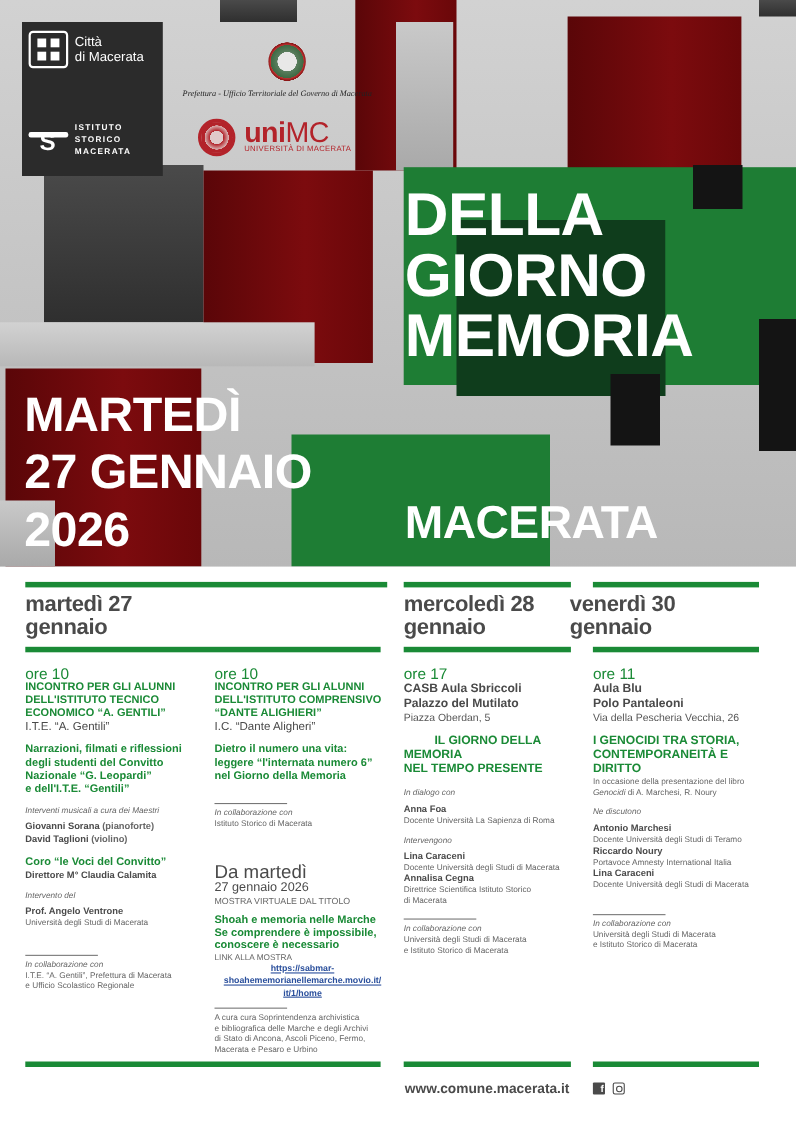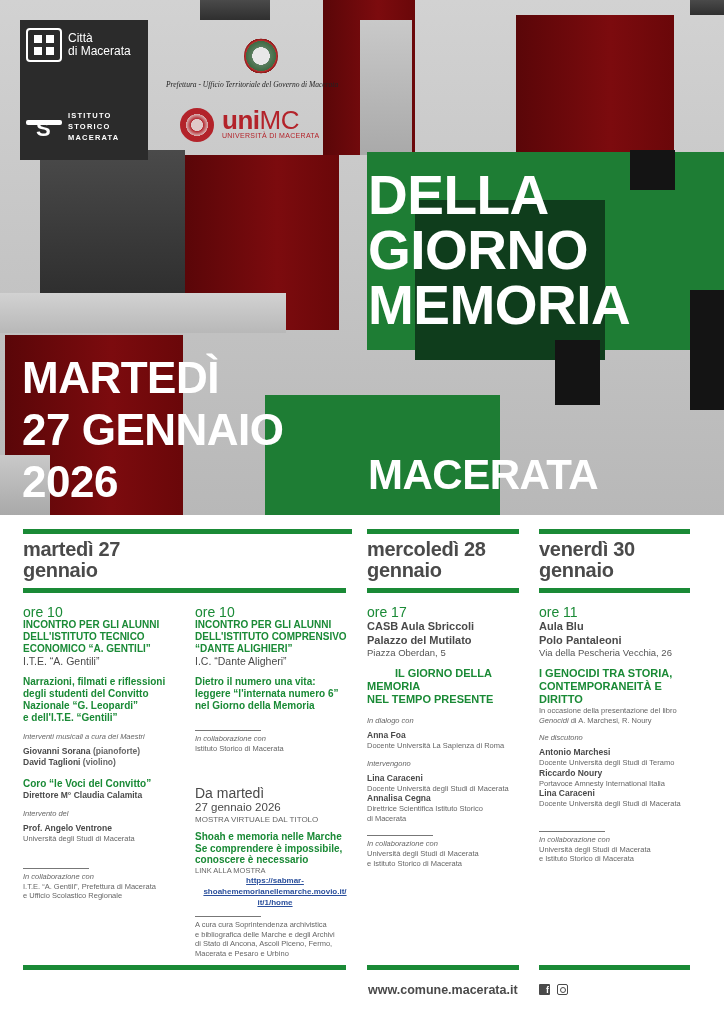--- a/index.html
+++ b/index.html
@@ -137,21 +137,21 @@
 <div class="rule" style="left:539px;top:529px;width:151px;"></div>
 
 <div class="day" style="left:23px;top:539px;">
   <div>martedì 27</div>
   <div>gennaio</div>
 </div>
 <div class="day" style="left:367px;top:539px;">
   <div>mercoledì 28</div>
   <div>gennaio</div>
 </div>
-<div class="day" style="left:539px;top:539px;">
+<div class="day" style="left:518px;top:539px;">
   <div>venerdì 30</div>
   <div>gennaio</div>
 </div>
 
 <div class="rule" style="left:23px;top:588px;width:323px;"></div>
 <div class="rule" style="left:367px;top:588px;width:152px;"></div>
 <div class="rule" style="left:539px;top:588px;width:151px;"></div>
 
 <div class="col" style="left:23px;top:606px;width:165px;">
   <div class="time">ore 10</div>
@@ -195,21 +195,21 @@
   <div class="gtitle">Dietro il numero una vita:</div>
   <div class="gtitle">leggere “l'internata numero 6”</div>
   <div class="gtitle">nel Giorno della Memoria</div>
   <div class="gap10"></div>
   <div class="sep"></div>
   <div class="it">In collaborazione con</div>
   <div class="prole">Istituto Storico di Macerata</div>
 </div>
 
 <div class="col" style="left:195px;top:786px;width:160px;">
-  <div class="dtitle" style="font-size:14px;line-height:14px;">Da martedì</div>
+  <div class="dtitle" style="font-size:17px;line-height:14px;">Da martedì</div>
   <div class="dtitle" style="font-size:11.5px;line-height:14px;">27 gennaio 2026</div>
   <div class="prole" style="font-size:8px;line-height:11px;">MOSTRA VIRTUALE DAL TITOLO</div>
   <div class="gap6"></div>
   <div class="gtitle" style="font-size:10px;line-height:11.5px;">Shoah e memoria nelle Marche</div>
   <div class="gtitle" style="font-size:10px;line-height:11.5px;">Se comprendere è impossibile,</div>
   <div class="gtitle" style="font-size:10px;line-height:11.5px;">conoscere è necessario</div>
   <div class="prole">LINK ALLA MOSTRA</div>
   <div class="link">https://sabmar-</div>
   <div class="link">shoahememorianellemarche.movio.it/</div>
   <div class="link">it/1/home</div>

